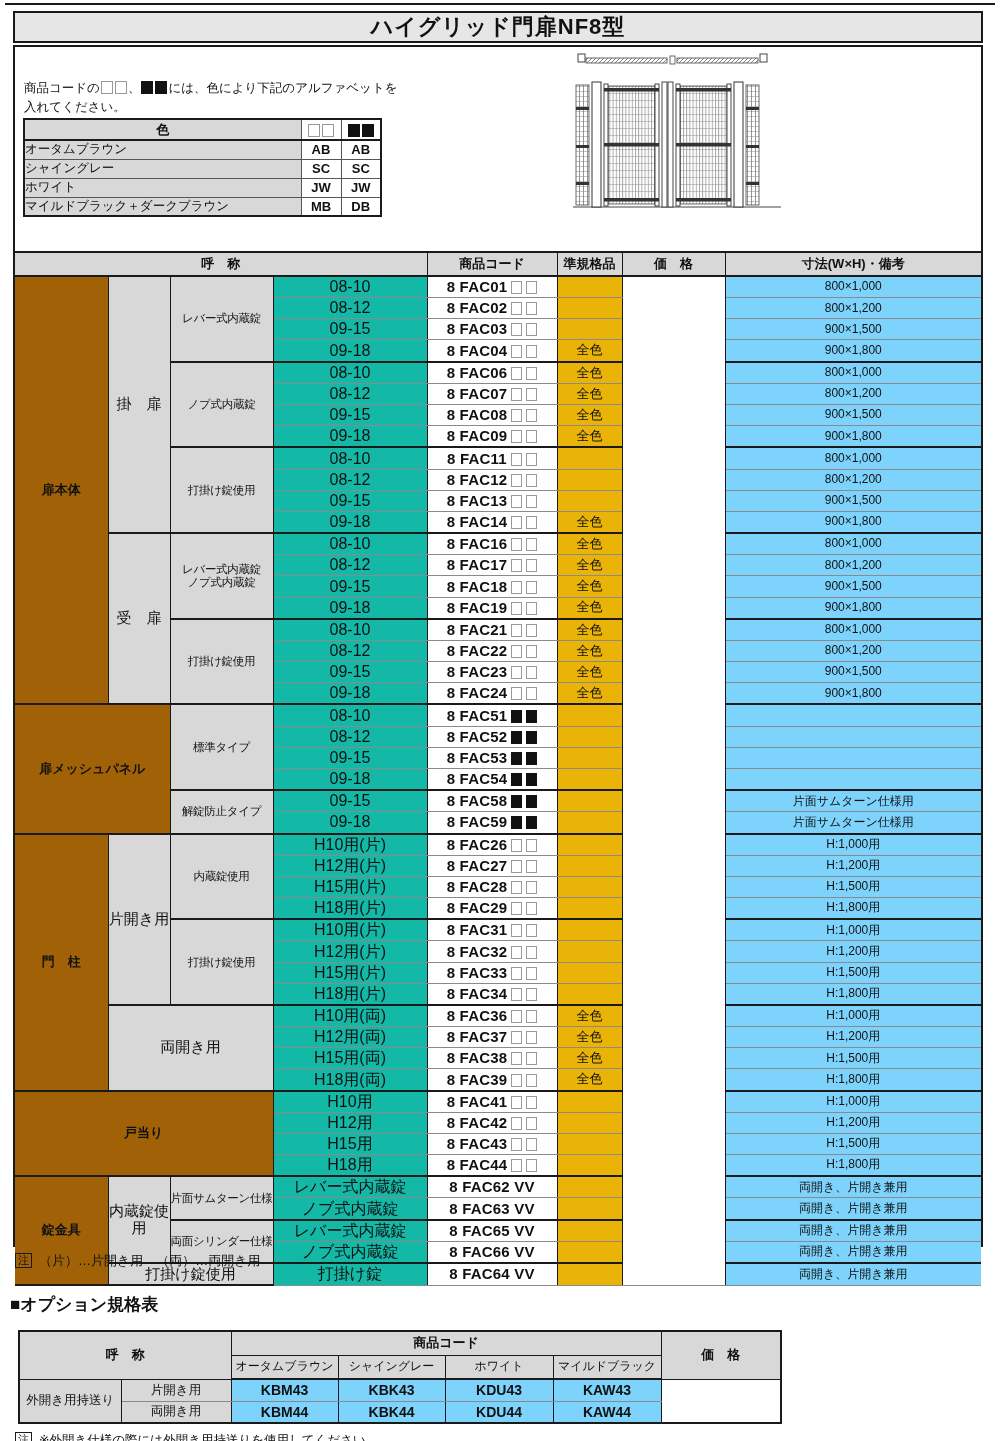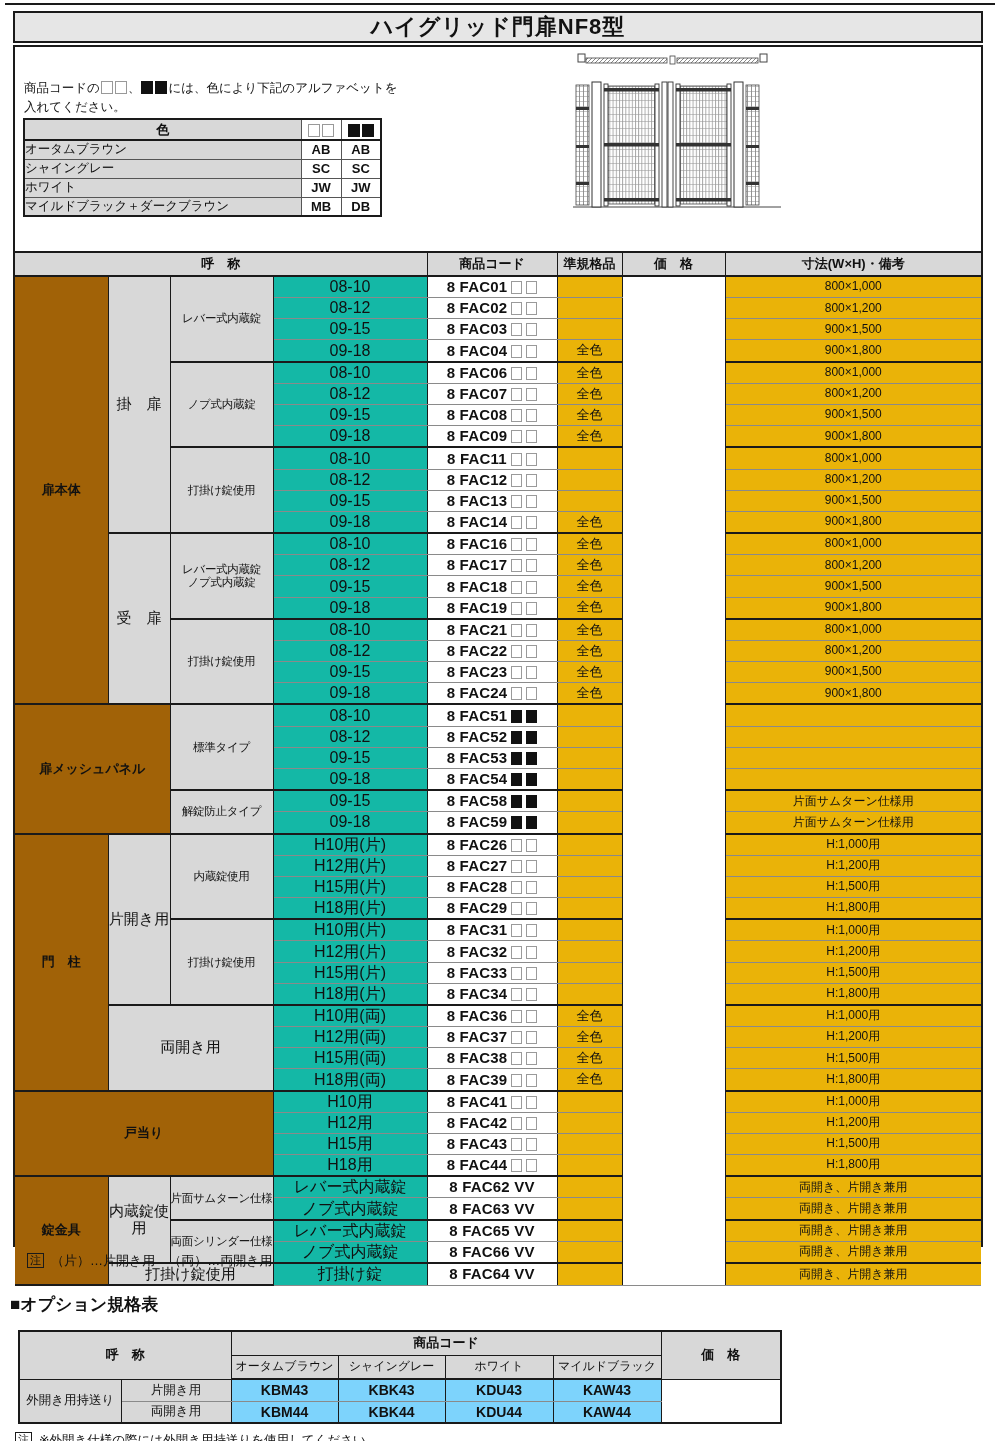--- a/index.html
+++ b/index.html
@@ -36,29 +36,29 @@
   .main-table td:first-child,.main-table th:first-child{border-left:none;}
   .main-table td:last-child,.main-table th:last-child{border-right:none;}
   .c-g1{background:#a16207;font-weight:bold;font-size:13px;border-bottom:2px solid #1a1a1a !important;}
   .c-g2{background:#d8d8d8;font-size:15px;border-bottom:2px solid #1a1a1a !important;}
   .c-g3{background:#d8d8d8;font-size:11.5px;letter-spacing:-0.3px;white-space:pre-line;border-bottom:2px solid #1a1a1a !important;}
   .c-size{background:#14b8a6;font-size:16px;}
   .c-code{background:#fff;text-align:left;padding-left:8px;white-space:nowrap;}
   .code-text{font-weight:bold;font-size:15px;letter-spacing:0.2px;}
   .c-semi{background:#eab308;font-size:13px;}
   .c-price{background:#fff;border-bottom:1px solid #1a1a1a;}
-  .c-dims{background:#eab308;font-size:12px;}
+  .c-dims{background:#7dd3fc;font-size:12px;}
   .bb{border-bottom:2px solid #1a1a1a !important;}
   .sq{display:inline-block;width:11px;height:13px;margin-left:4px;vertical-align:-2px;}
   .sq.open{background:#fff;border:1px solid #9a9a9a;box-sizing:border-box;}
   .sq.filled{background:#111;border:1px solid #111;box-sizing:border-box;}
 
   .note-line{position:absolute;left:15px;font-size:13px;}
   .chu{display:inline-block;border:1px solid #1a1a1a;font-size:11px;line-height:13px;padding:0 2px;margin-right:7px;vertical-align:1px;}
-  .note-main{top:1252px;padding-left:12px;}
+  .note-main{top:1252px;}
   .opt-title{position:absolute;left:10px;top:1293px;font-size:17px;font-weight:bold;}
   .option-table{position:absolute;left:18px;top:1330px;border-collapse:collapse;table-layout:fixed;border:2px solid #1a1a1a;}
   .option-table th,.option-table td{border:1px solid #1a1a1a;box-sizing:border-box;padding:0;text-align:center;vertical-align:middle;}
   .option-table th{background:#d8d8d8;font-weight:bold;font-size:13px;height:24px;}
   .option-table th.opt-color{font-weight:normal;font-size:12px;border-bottom:2px solid #1a1a1a;}
   .option-table td{height:22px;border-bottom:1px solid #8a8a8a;}
   .opt-group,.opt-type{background:#d8d8d8;font-size:12.5px;}
   .opt-codeval{background:#7dd3fc;font-weight:bold;font-size:14px;}
   .opt-priceval{background:#fff;border-bottom:1px solid #1a1a1a;}
   .note-option{top:1432px;font-size:12.5px;}

